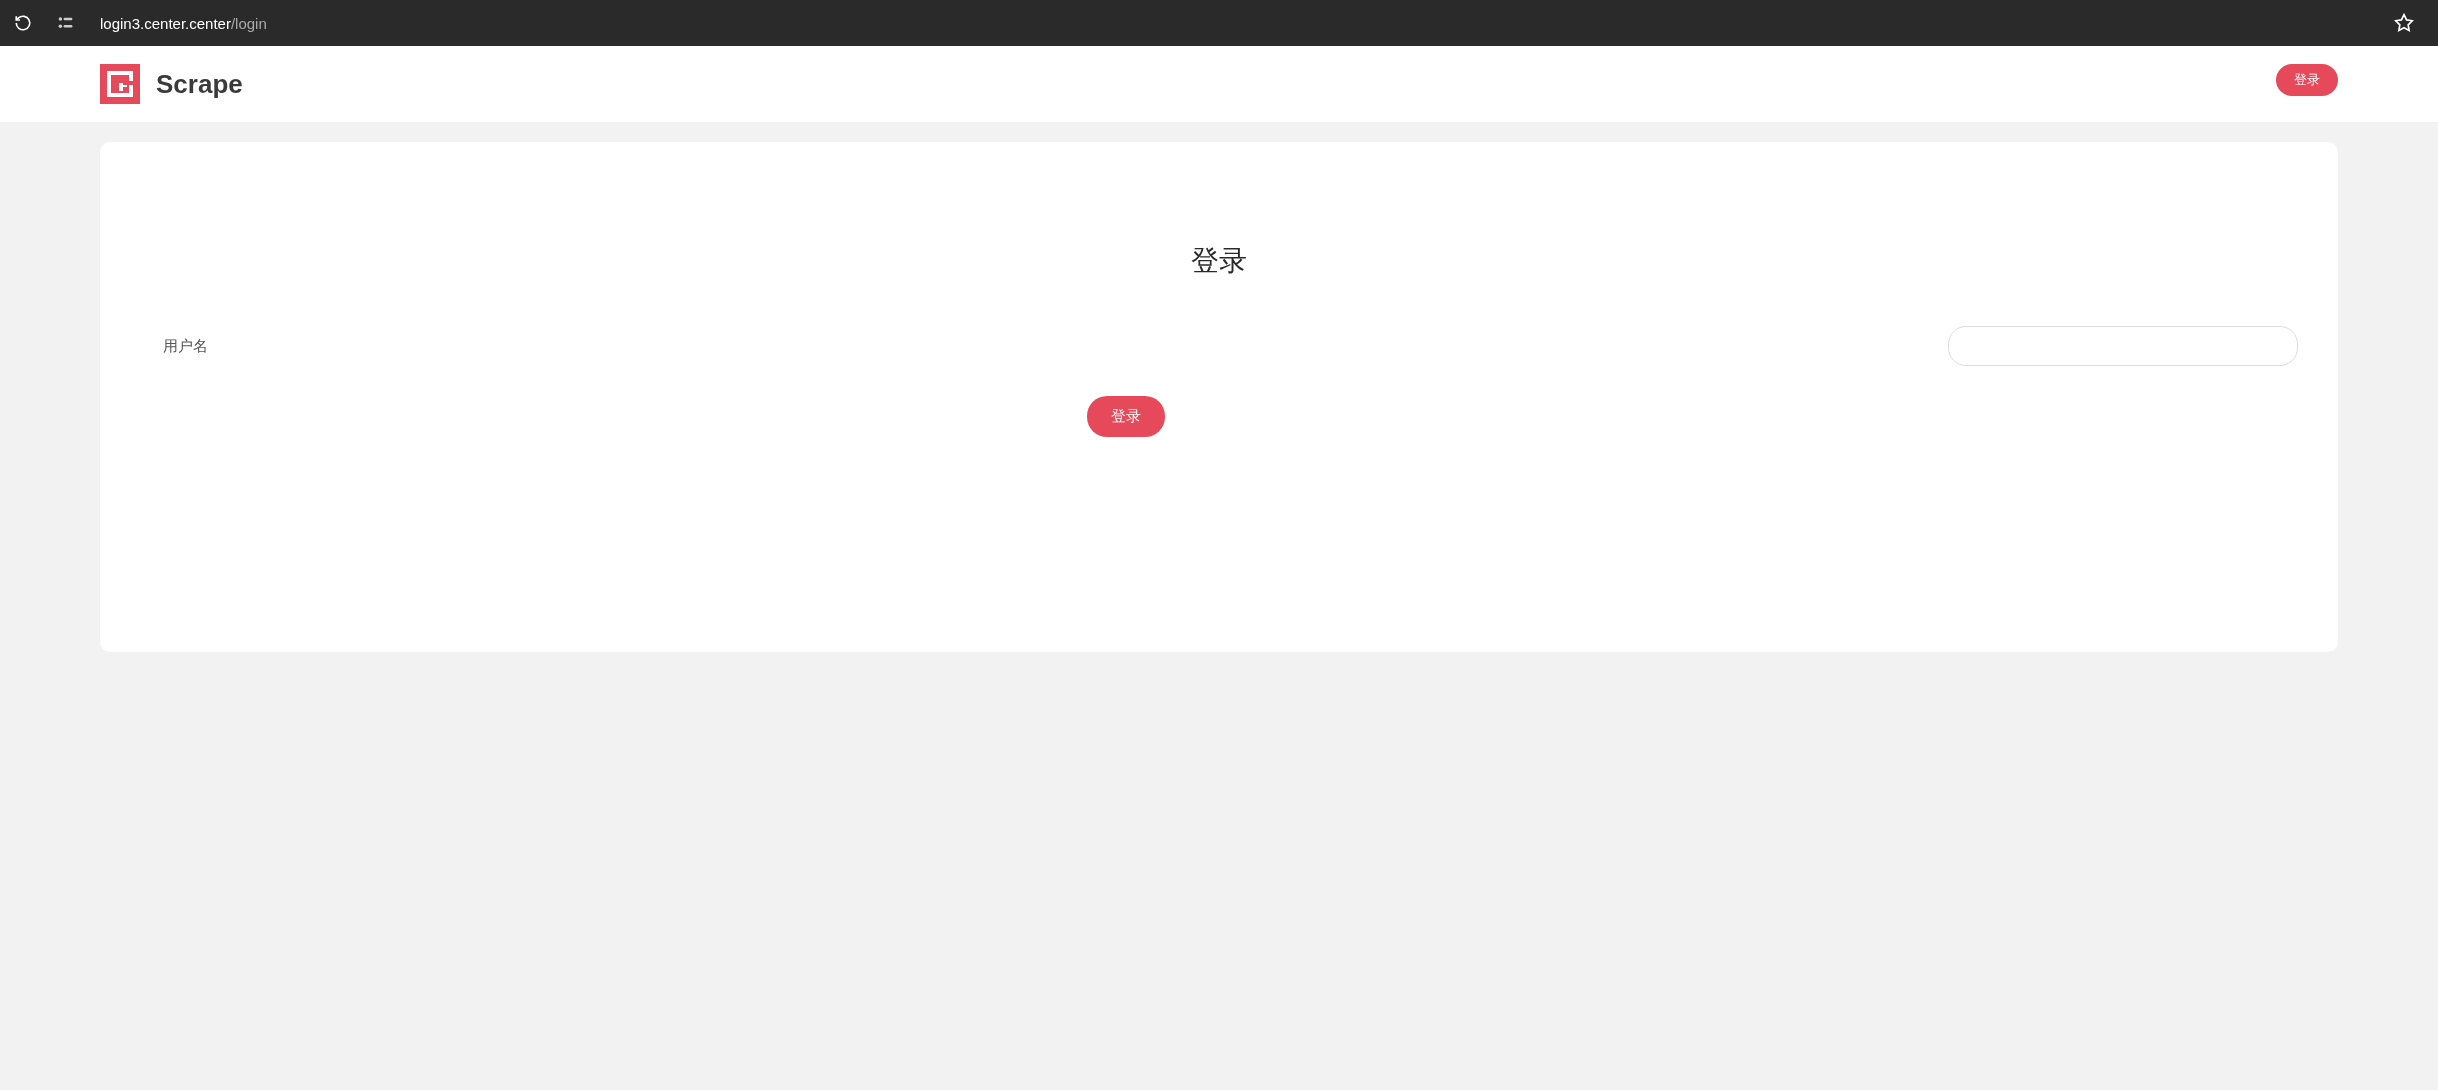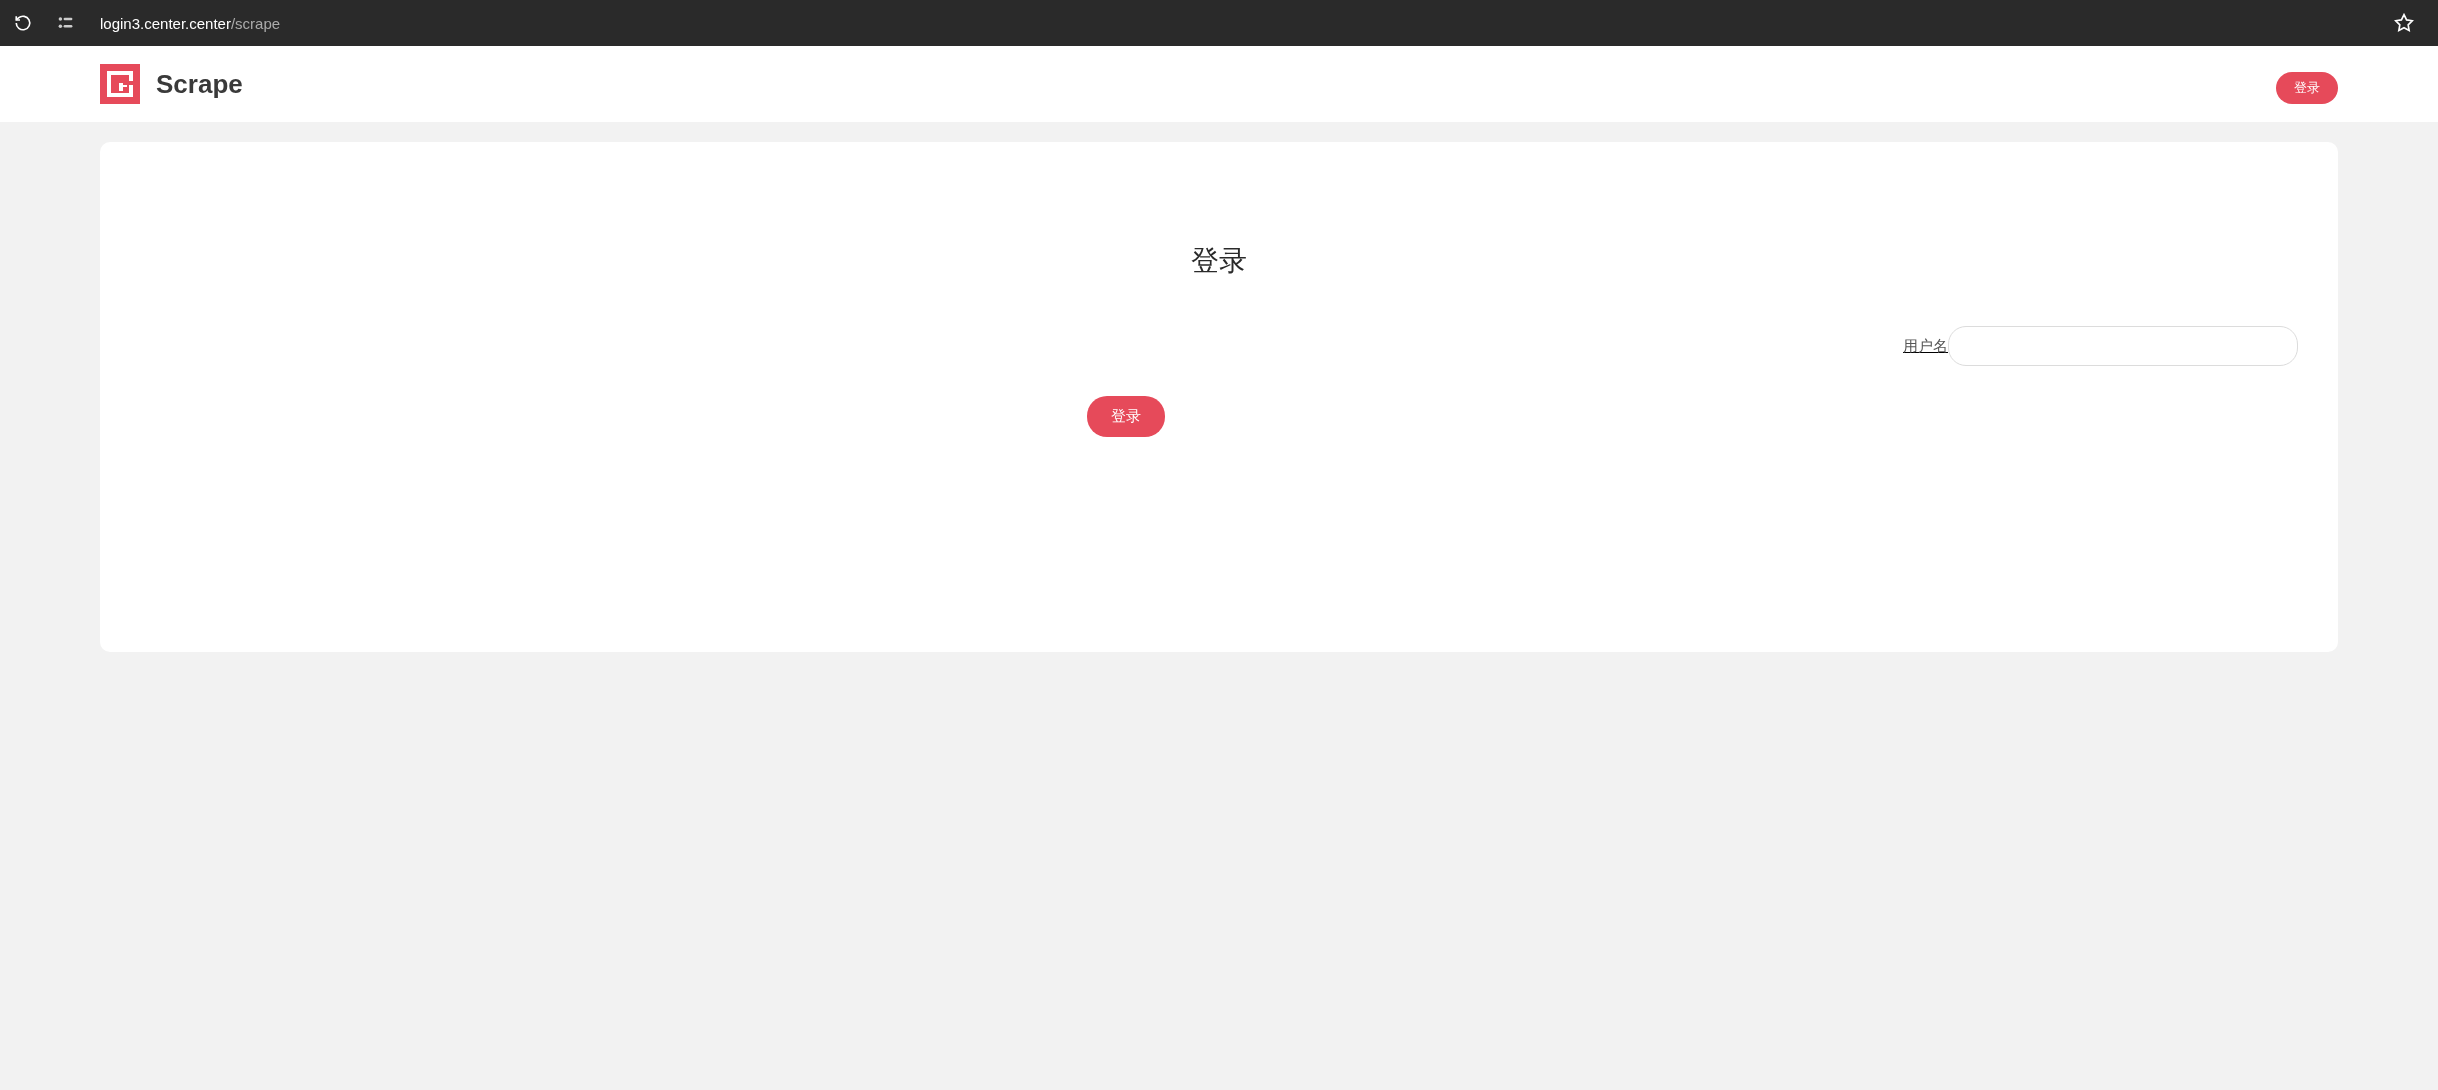--- a/index.html
+++ b/index.html
@@ -47,21 +47,21 @@
       align-items: center;
       cursor: pointer;
       margin-right: 10px;
     }
     
     
     .site-header {
       background: #fff;
       padding: 18px 100px 18px 100px;
       display: flex;
-      align-items: flex-end;
+      align-items: flex-start;
       justify-content: space-between;
     }
     .brand {
       display: flex;
       align-items: center;
       gap: 16px;
     }
     .logo {
       width: 40px;
       height: 40px;
@@ -125,23 +125,22 @@
     .login-title {
       text-align: center;
       font-size: 28px;
       font-weight: 500;
       color: #2a2a2a;
       margin-bottom: 46px;
     }
     .form-row {
       display: flex;
       align-items: center;
-      justify-content: flex-end;
+      justify-content: space-between;
       margin-bottom: 24px;
-      text-decoration: underline;
     }
     .form-label {
       width: 68px;
       text-align: right;
       font-size: 15px;
       color: #555;
     }
     .form-input {
       width: 350px;
       height: 40px;
@@ -182,21 +181,21 @@
   </div>
   <div class="site-info-icon">
     <svg width="20" height="16" viewBox="0 0 24 20" fill="none" stroke="currentColor" stroke-width="1.8">
       <circle cx="5" cy="5" r="2.2" fill="currentColor" stroke="none"></circle>
       <rect x="9" y="3.5" width="11" height="3" rx="1.5" fill="currentColor" stroke="none"></rect>
       <circle cx="5" cy="14" r="2.2" fill="currentColor" stroke="none"></circle>
       <rect x="9" y="12.5" width="11" height="3" rx="1.5" fill="currentColor" stroke="none"></rect>
     </svg>
   </div>
   <div class="url-text">
-    <span>login3.center.center</span><span class="url-path">/scrape</span>
+    <span>login3.center.center</span><span class="url-path">/login</span>
   </div>
   <div class="star-icon">
     <svg width="20" height="20" viewBox="0 0 24 24" fill="none" stroke="currentColor" stroke-width="2">
       <polygon points="12 2 15.09 8.26 22 9.27 17 14.14 18.18 21.02 12 17.77 5.82 21.02 7 14.14 2 9.27 8.91 8.26 12 2"></polygon>
     </svg>
   </div>
 </div>
 
 <div class="site-header">
   <div class="brand">

